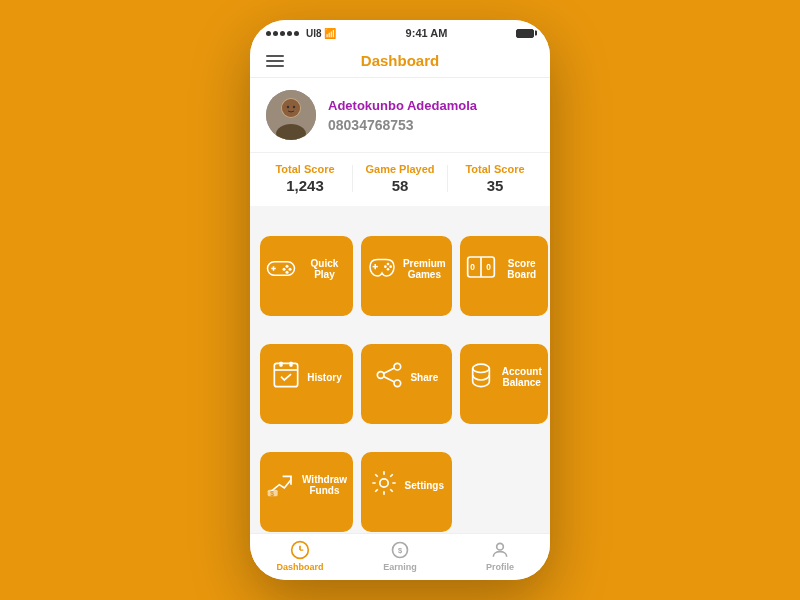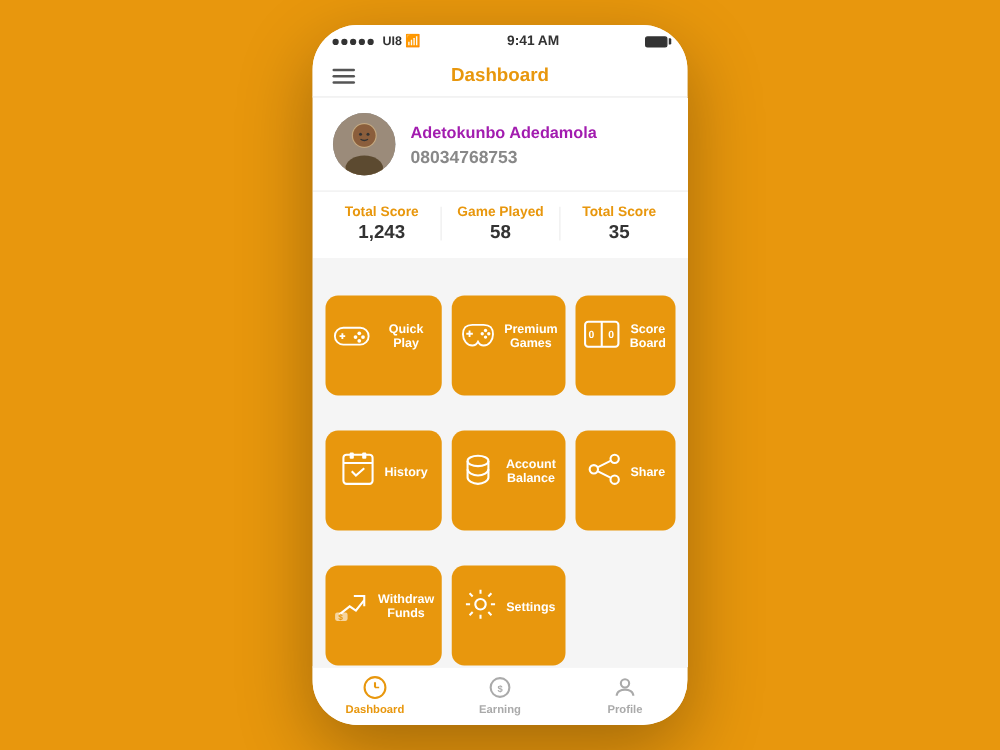--- a/index.html
+++ b/index.html
@@ -344,39 +344,39 @@
             <line x1="4" y1="12" x2="32" y2="12" stroke="white" stroke-width="2"></line>
             <polyline points="12,20 16,24 24,17" stroke="white" stroke-width="2" fill="none"></polyline>
           </svg>
         </div>
         <div class="grid-label">History</div>
       </div>
 
       <div class="grid-item">
         <div class="grid-icon">
           <svg viewBox="0 0 36 36" xmlns="http://www.w3.org/2000/svg">
-            <ellipse cx="18" cy="10" rx="10" ry="5" fill="none" stroke="white" stroke-width="2"></ellipse>
-            <path d="M8 10 L8 18 C8 21 13 24 18 24 C23 24 28 21 28 18 L28 10" fill="none" stroke="white" stroke-width="2"></path>
-            <path d="M8 18 L8 26 C8 29 13 32 18 32 C23 32 28 29 28 26 L28 18" fill="none" stroke="white" stroke-width="2"></path>
-          </svg>
-        </div>
-        <div class="grid-label">Account Balance</div>
-      </div>
-
-      <div class="grid-item">
-        <div class="grid-icon">
-          <svg viewBox="0 0 36 36" xmlns="http://www.w3.org/2000/svg">
             <circle cx="28" cy="8" r="4" fill="none" stroke="white" stroke-width="2"></circle>
             <circle cx="8" cy="18" r="4" fill="none" stroke="white" stroke-width="2"></circle>
             <circle cx="28" cy="28" r="4" fill="none" stroke="white" stroke-width="2"></circle>
             <line x1="12" y1="16" x2="24" y2="10" stroke="white" stroke-width="2"></line>
             <line x1="12" y1="20" x2="24" y2="26" stroke="white" stroke-width="2"></line>
           </svg>
         </div>
         <div class="grid-label">Share</div>
+      </div>
+
+      <div class="grid-item">
+        <div class="grid-icon">
+          <svg viewBox="0 0 36 36" xmlns="http://www.w3.org/2000/svg">
+            <ellipse cx="18" cy="10" rx="10" ry="5" fill="none" stroke="white" stroke-width="2"></ellipse>
+            <path d="M8 10 L8 18 C8 21 13 24 18 24 C23 24 28 21 28 18 L28 10" fill="none" stroke="white" stroke-width="2"></path>
+            <path d="M8 18 L8 26 C8 29 13 32 18 32 C23 32 28 29 28 26 L28 18" fill="none" stroke="white" stroke-width="2"></path>
+          </svg>
+        </div>
+        <div class="grid-label">Account Balance</div>
       </div>
 
       <div class="grid-item">
         <div class="grid-icon">
           <svg viewBox="0 0 36 36" xmlns="http://www.w3.org/2000/svg">
             <path d="M6 28 L16 20 L22 24 L30 14" stroke="white" stroke-width="2" fill="none"></path>
             <path d="M20 10 L30 10 L30 20" stroke="white" stroke-width="2" fill="none"></path>
             <rect x="2" y="26" width="12" height="8" rx="2" fill="white" opacity="0.6"></rect>
             <text x="5" y="33" font-size="8" fill="#E8970D" font-weight="bold">$</text>
           </svg>

